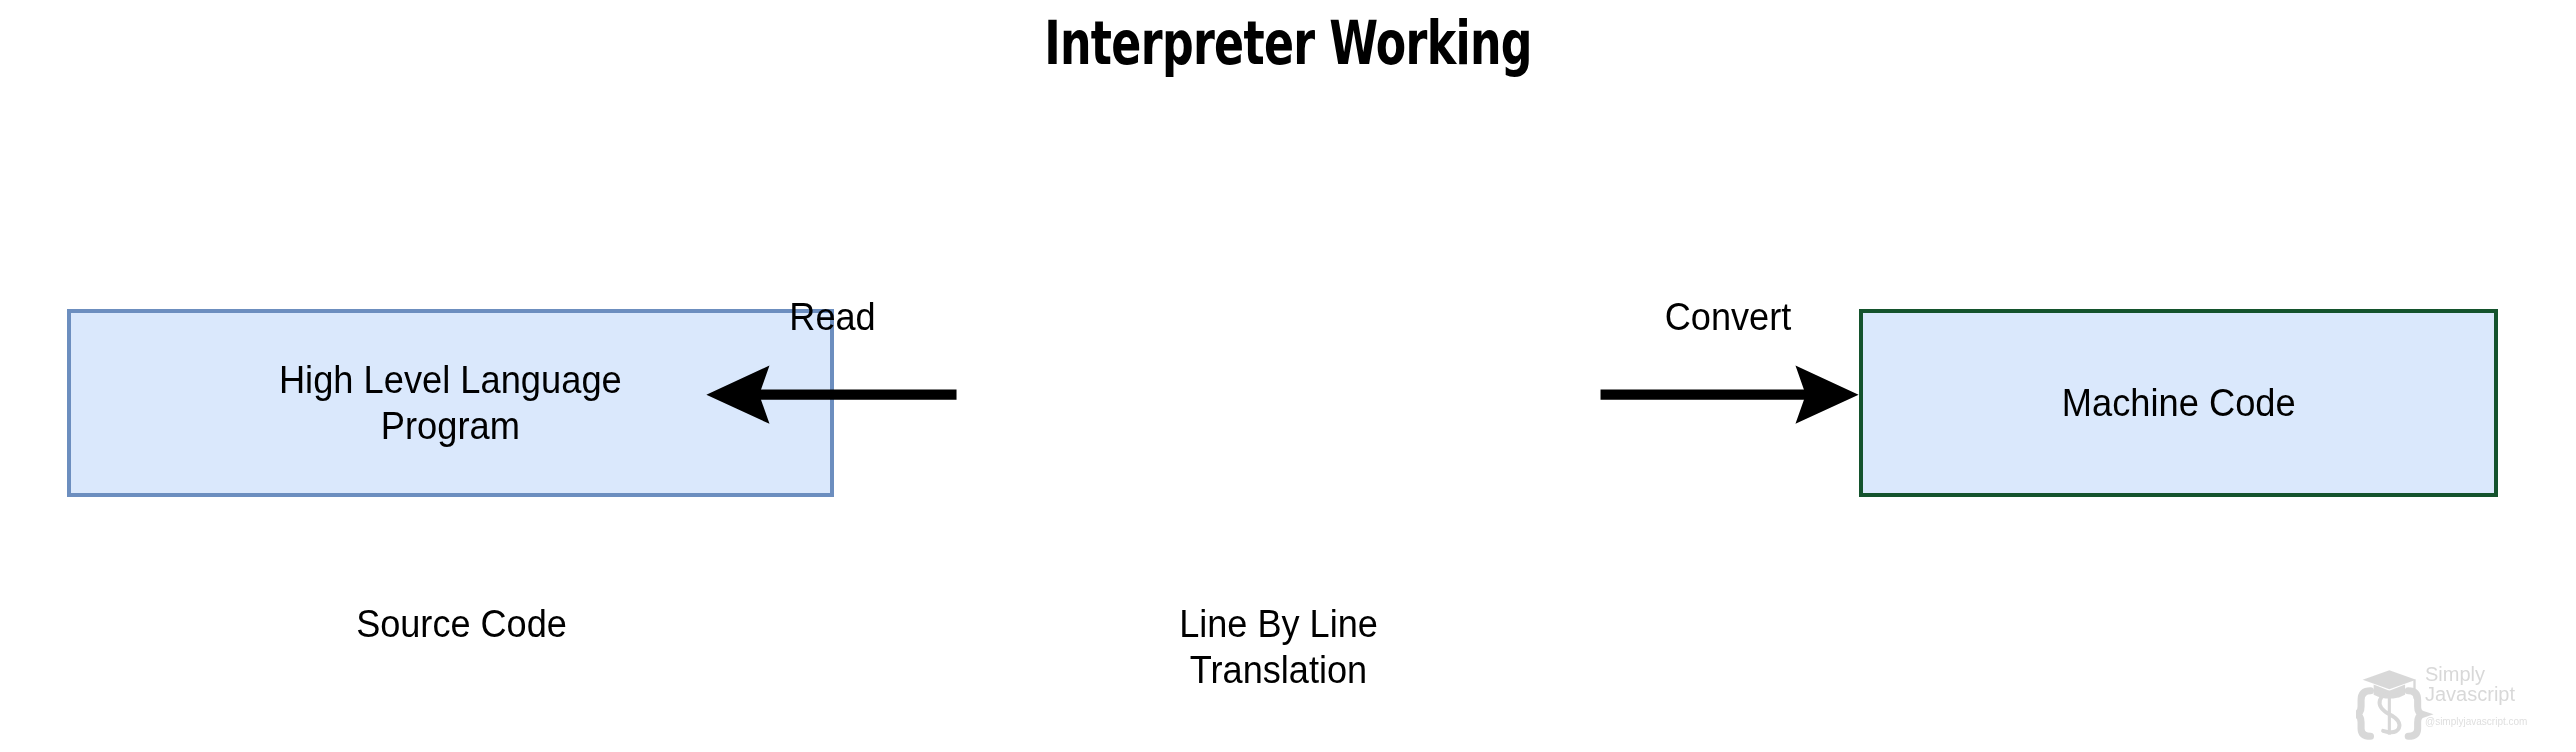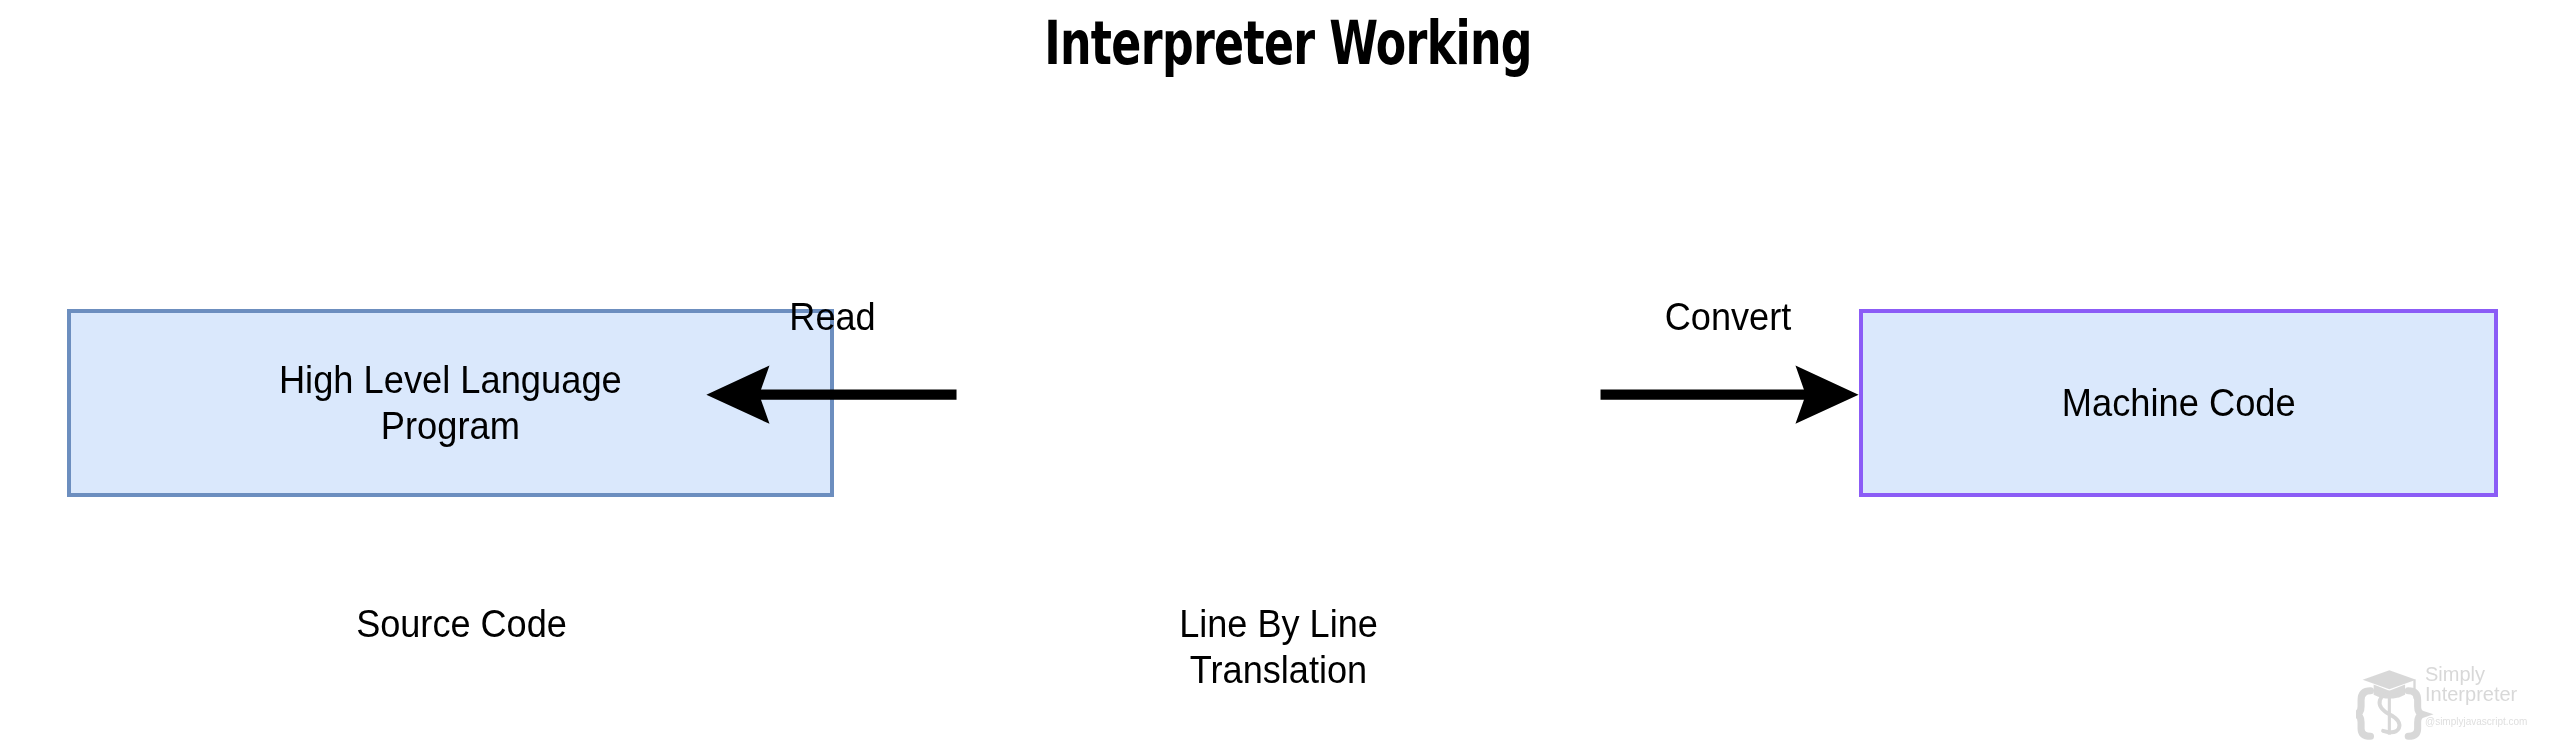--- a/index.html
+++ b/index.html
@@ -68,21 +68,21 @@
     height: 183px;
     background: #d5e8d4;
     border: 4px solid #82b366;
   }
   #box-machine {
     left: 1859px;
     top: 309px;
     width: 639px;
     height: 188px;
     background: #dae8fc;
-    border: 4px solid #8b5cf6;
+    border: 4px solid #14532d;
     justify-content: center;
   }
 
   
   #arrow-layer {
     position: absolute;
     left: 0;
     top: 0;
     width: 2576px;
     height: 753px;
@@ -212,19 +212,19 @@
 
       <path d="M18 48 Q6 48 6 60 L6 68 Q6 76 0 78 Q6 80 6 88 L6 96 Q6 106 18 106" fill="none" stroke="#d2d2d2" stroke-width="9" stroke-linecap="round"></path>
 
       <path d="M66 48 Q78 48 78 60 L78 68 Q78 76 84 78 Q78 80 78 88 L78 96 Q78 106 66 106" fill="none" stroke="#d2d2d2" stroke-width="9" stroke-linecap="round"></path>
 
       <path d="M54 54 Q34 48 30 60 Q27 70 42 78 Q58 86 54 96 Q50 104 34 99" fill="none" stroke="#d2d2d2" stroke-width="5" stroke-linecap="round"></path>
       <line x1="42" y1="48" x2="42" y2="104" stroke="#d2d2d2" stroke-width="4"></line>
     </svg>
     <div id="watermark-wordmark">
       <span>Simply</span><br>
-      <span>Interpreter</span>
+      <span>Javascript</span>
     </div>
     <div id="watermark-url">@simplyjavascript.com</div>
   </div>
 
 </div>
 
 
 </body></html>

